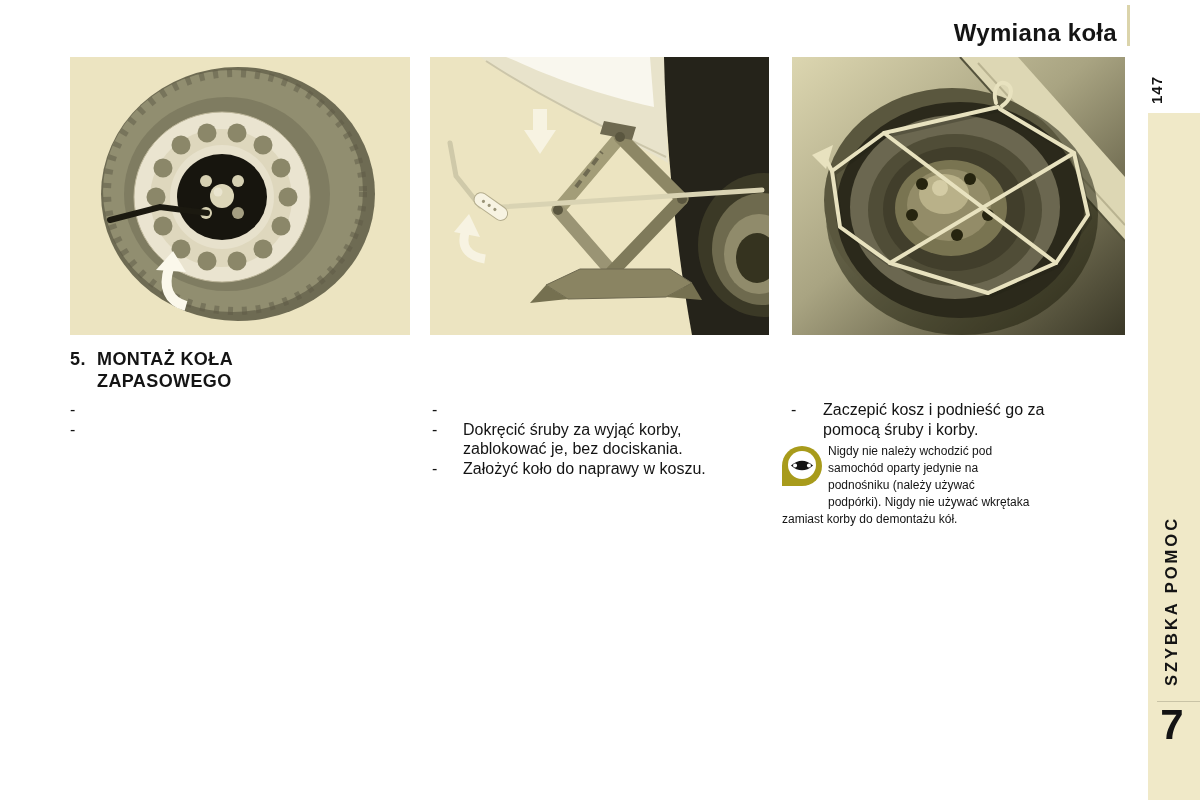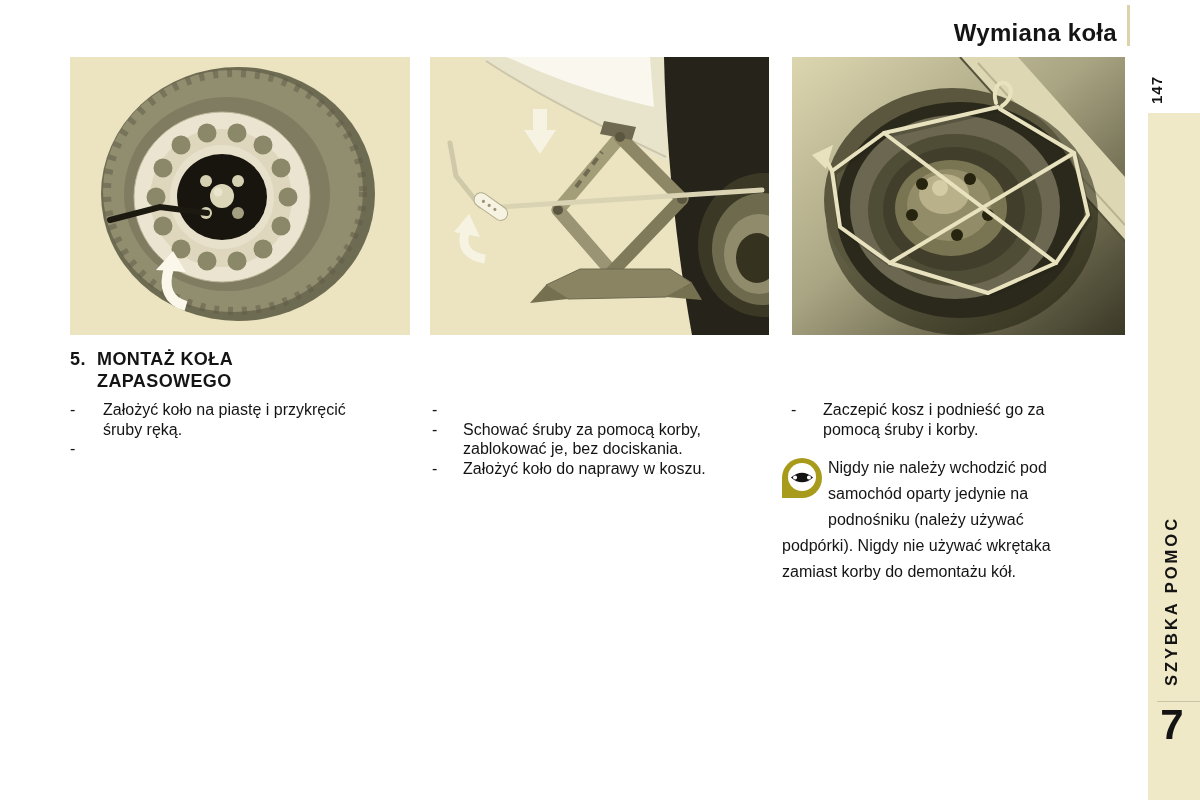--- a/index.html
+++ b/index.html
@@ -43,21 +43,21 @@
   .col1{left:70px;width:345px}
   .col2{left:432px;width:350px}
   .col3{left:782px;width:360px}
   .item{display:flex}
   .dash{flex:0 0 33px}
   .col2 .dash{flex-basis:31px}
   .col3 .item{margin-left:9px}
   .col3 .item .dash{flex-basis:32px}
 
   
-  .warning{margin-top:16px;font-size:16px;line-height:26px}
+  .warning{margin-top:4px;font-size:12px;line-height:17px}
   .eye-float{float:left;width:46px;height:53px;padding-top:3px}
   .eye{display:block;width:40px;height:40px;background:#a89b1b;
        border-radius:50% 50% 50% 0;position:relative}
   .eye::before{content:"";position:absolute;left:6px;top:5px;width:28px;height:28px;
        background:#ffffff;border-radius:50%}
   .eye svg{position:absolute;left:8px;top:12px;width:24px;height:15px}
   .warning::after{content:"";display:block;clear:both}
 </style>
 </head>
 <body>
@@ -203,35 +203,33 @@
 
 <div class="abs heading">
   <span class="hnum">5.</span>
   <span class="pre">MONTAŻ KOŁA
 ZAPASOWEGO</span>
 </div>
 
 <div class="abs col col1">
   <div class="item">
     <span class="dash">-</span>
-    <span class="pre">Założyć koło na piastę i przykręcić
-śruby ręką.</span>
   </div>
   <div class="item">
     <span class="dash">-</span>
   </div>
 </div>
 
 <div class="abs col col2">
   <div class="item">
     <span class="dash">-</span>
   </div>
   <div class="item">
     <span class="dash">-</span>
-    <span class="pre">Schować śruby za pomocą korby,
+    <span class="pre">Dokręcić śruby za wyjąć korby,
 zablokować je, bez dociskania.</span>
   </div>
   <div class="item">
     <span class="dash">-</span>
     <span class="pre">Założyć koło do naprawy w koszu.</span>
   </div>
 </div>
 
 <div class="abs col col3">
   <div class="item">

